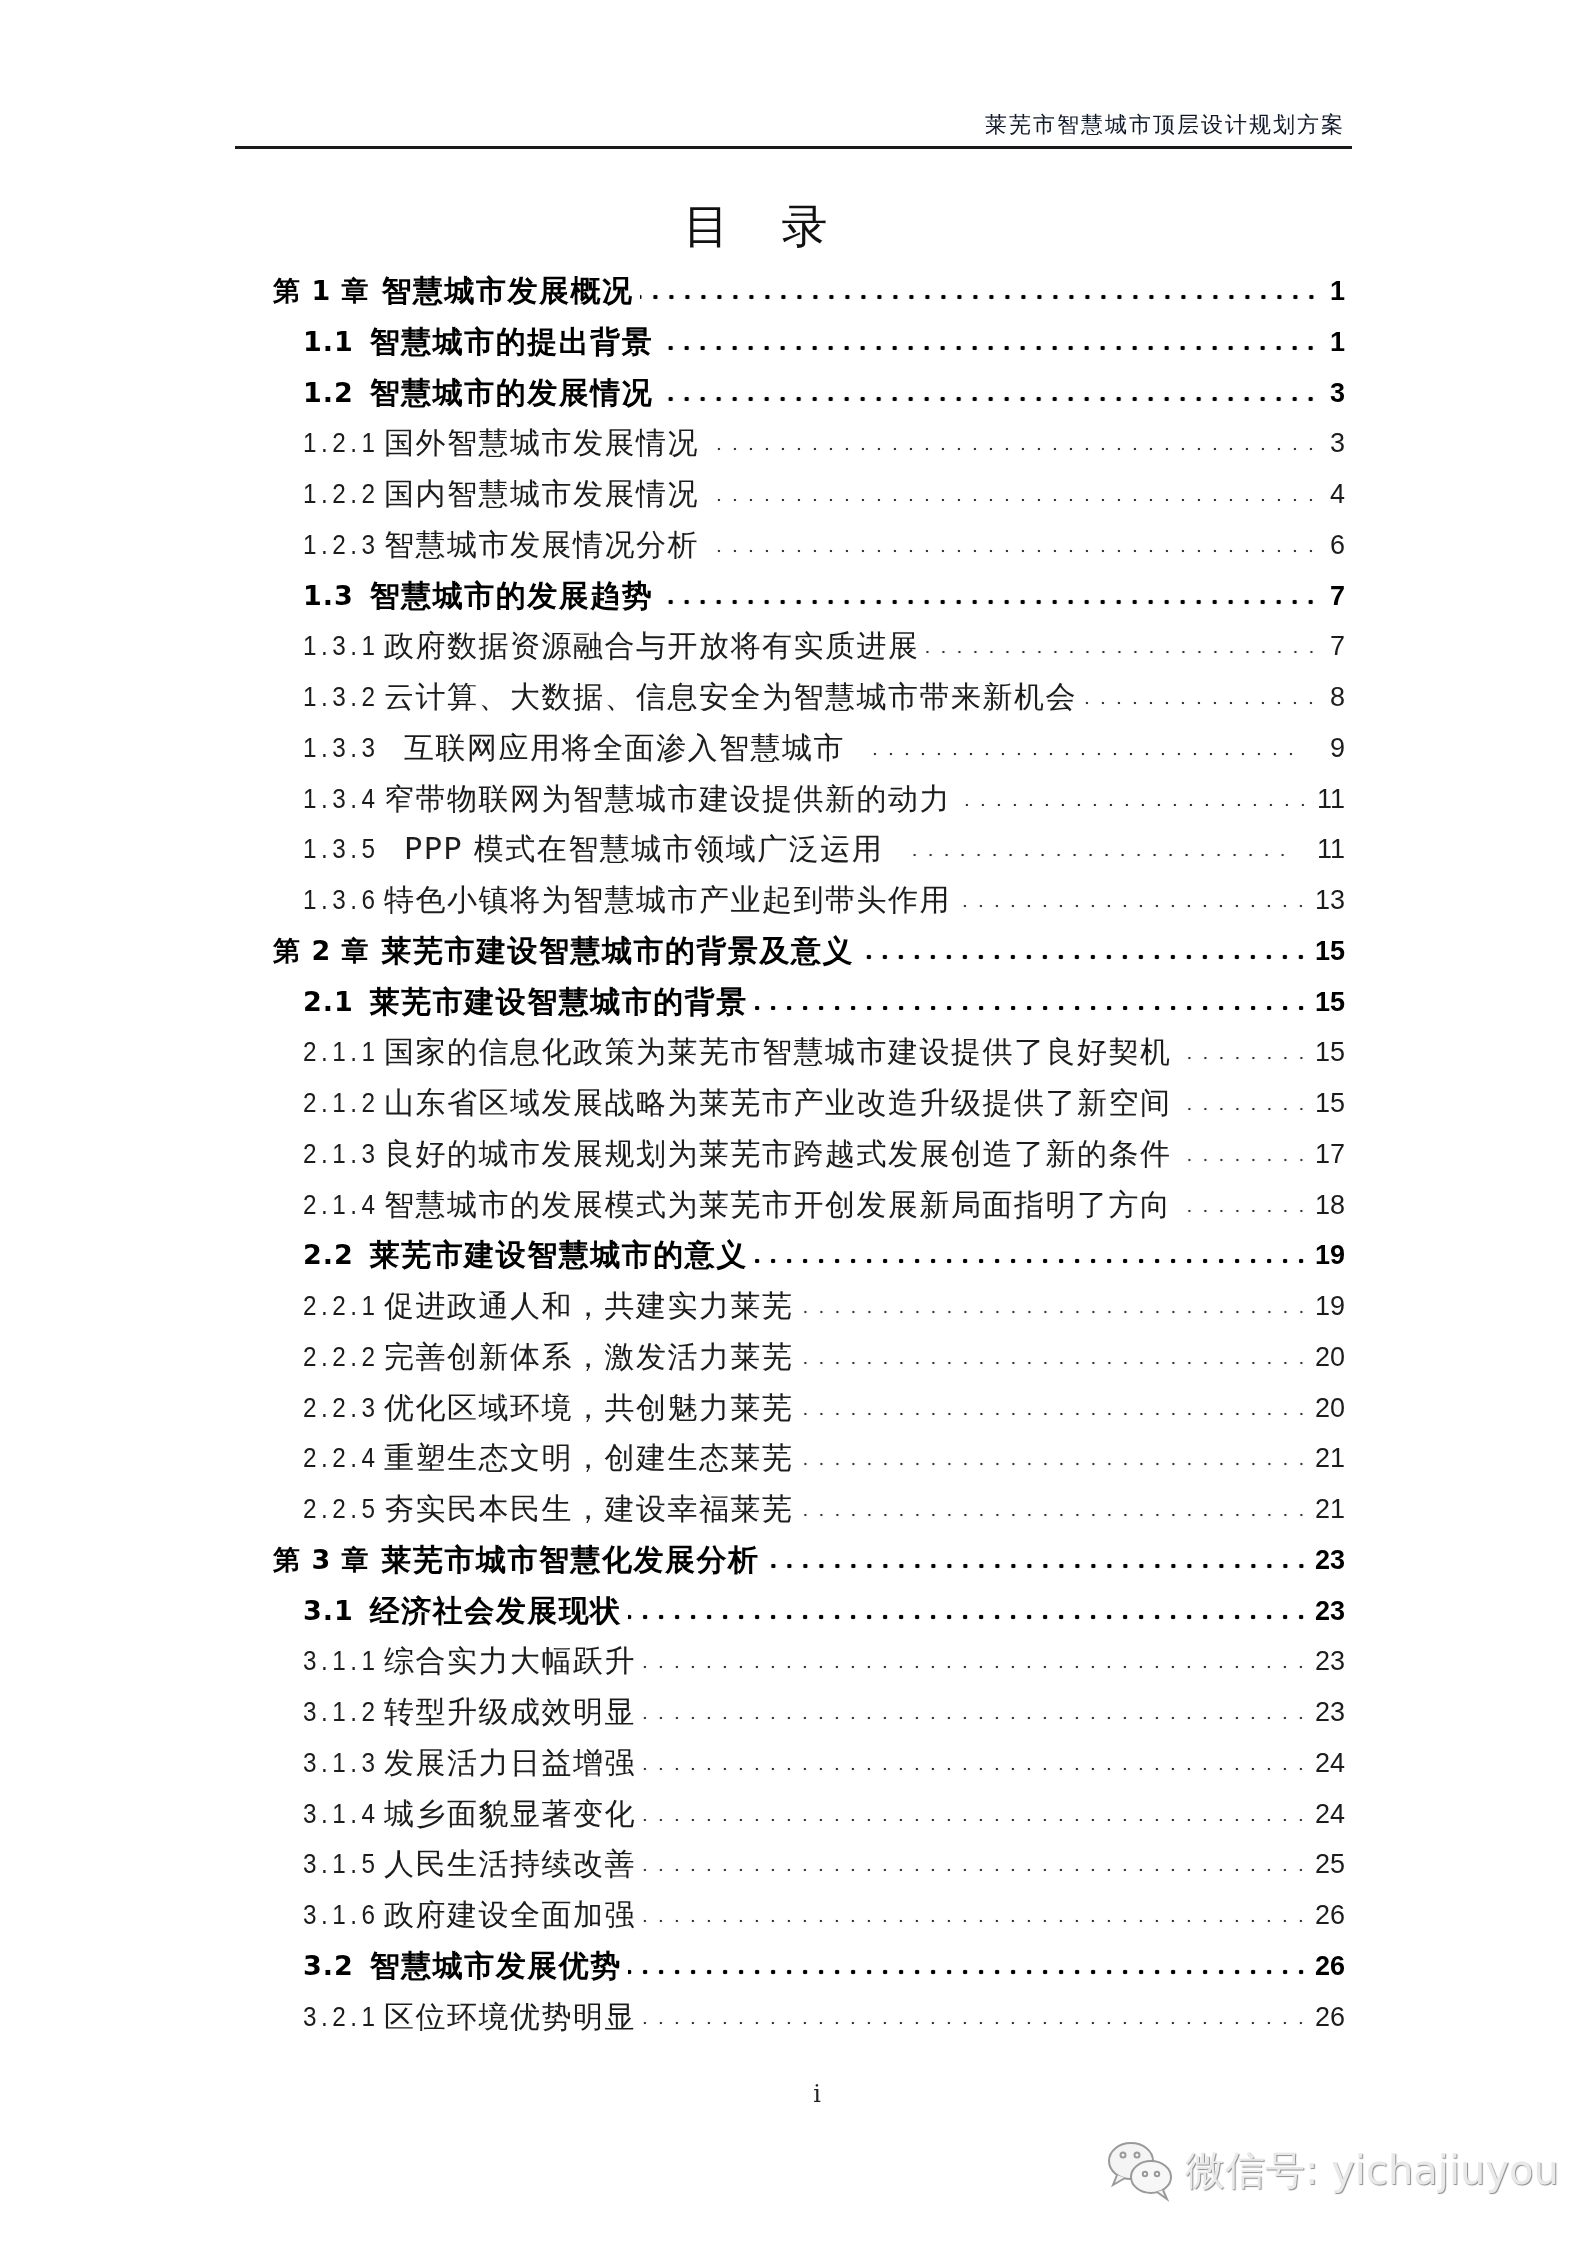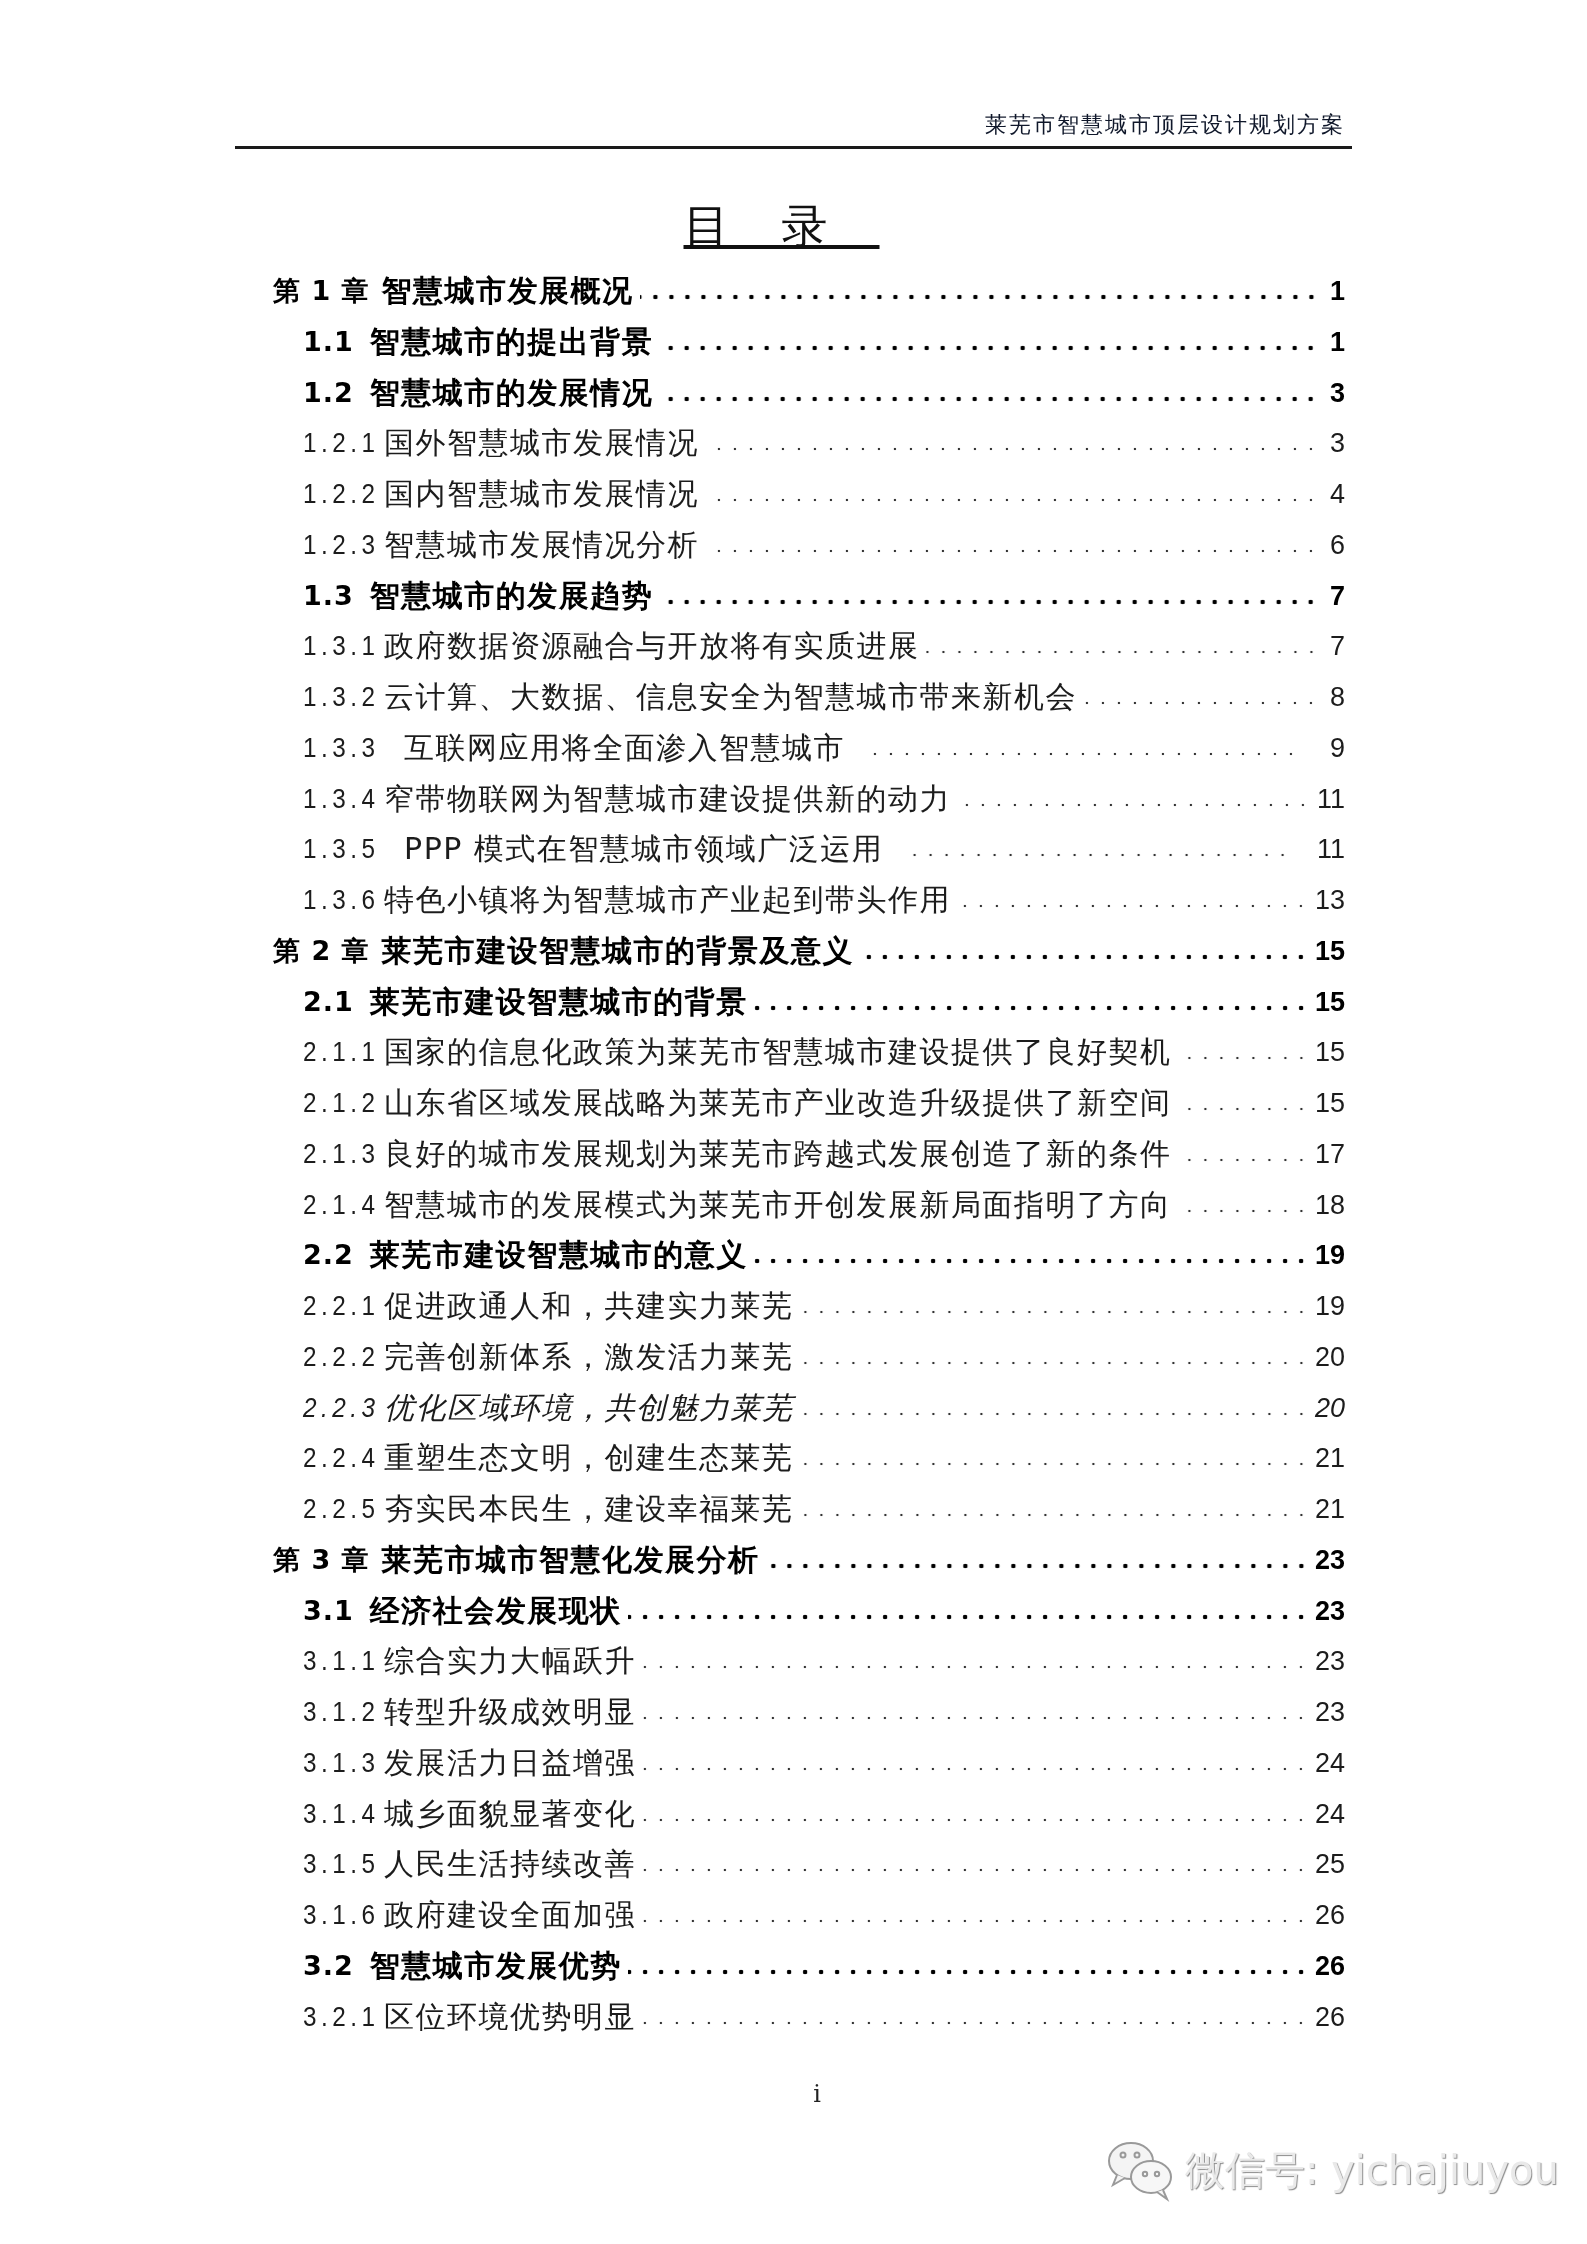--- a/index.html
+++ b/index.html
@@ -3,21 +3,21 @@
 <meta charset="utf-8">
 <style>
   html, body { margin:0; padding:0; background:#ffffff; }
   body { width:1587px; height:2244px; position:relative; overflow:hidden;
          font-family:"DejaVu Sans","Liberation Sans",sans-serif; color:#111; }
   .header-text { position:absolute; right:242px; top:110px; font-family:"DejaVu Serif","Liberation Serif",serif;
                  font-size:22px; letter-spacing:2px; color:#0f172a; white-space:nowrap; }
   .header-rule { position:absolute; left:235px; top:146px; width:1117px; height:3px; background:#1a1a1a; }
   .toc-title { position:absolute; left:0; width:1511px; top:196px; text-align:center;
                font-family:"DejaVu Serif","Liberation Serif",serif; font-size:46px; letter-spacing:52px;
-               text-indent:52px; color:#111; line-height:60px;text-decoration:underline; }
+               text-indent:52px; color:#111; line-height:60px; }
   .toc { position:absolute; left:0; top:0; width:1587px; }
   .row { position:absolute; right:242px; height:50px; display:flex; align-items:flex-end; white-space:nowrap; }
   .row.lvl1 { left:273px; }
   .row.lvl2, .row.lvl3 { left:303px; }
   .row .num { font-size:27px; letter-spacing:1px; }
   .row .label { font-size:30px; letter-spacing:1.5px; line-height:38px; padding-left:6px; }
   .row.lvl3 .num { font-size:27px; letter-spacing:5px; font-weight:normal; color:#1c1c1c;
                    font-family:"Liberation Sans","DejaVu Sans",sans-serif; transform:scaleX(0.9); transform-origin:left; margin-right:-6px; }
   .row.lvl3 .label { font-weight:normal; color:#1c1c1c; padding-left:2px; }
   .row.lvl1 .num, .row.lvl1 .label, .row.lvl2 .num, .row.lvl2 .label { font-weight:bold; color:#000; }
@@ -174,21 +174,21 @@
       <span class="label">促进政通人和，共建实力莱芜</span>
       <span class="leader"></span>
       <span class="page">19</span>
     </div>
     <div class="row lvl3" style="top: 1326px;">
       <span class="num">2.2.2</span>
       <span class="label">完善创新体系，激发活力莱芜</span>
       <span class="leader"></span>
       <span class="page">20</span>
     </div>
-    <div class="row lvl3" style="top: 1377px; font-style: italic;">
+    <div class="row lvl3" style="top: 1377px;">
       <span class="num">2.2.3</span>
       <span class="label">优化区域环境，共创魅力莱芜</span>
       <span class="leader"></span>
       <span class="page">20</span>
     </div>
     <div class="row lvl3" style="top: 1427px;">
       <span class="num">2.2.4</span>
       <span class="label">重塑生态文明，创建生态莱芜</span>
       <span class="leader"></span>
       <span class="page">21</span>

